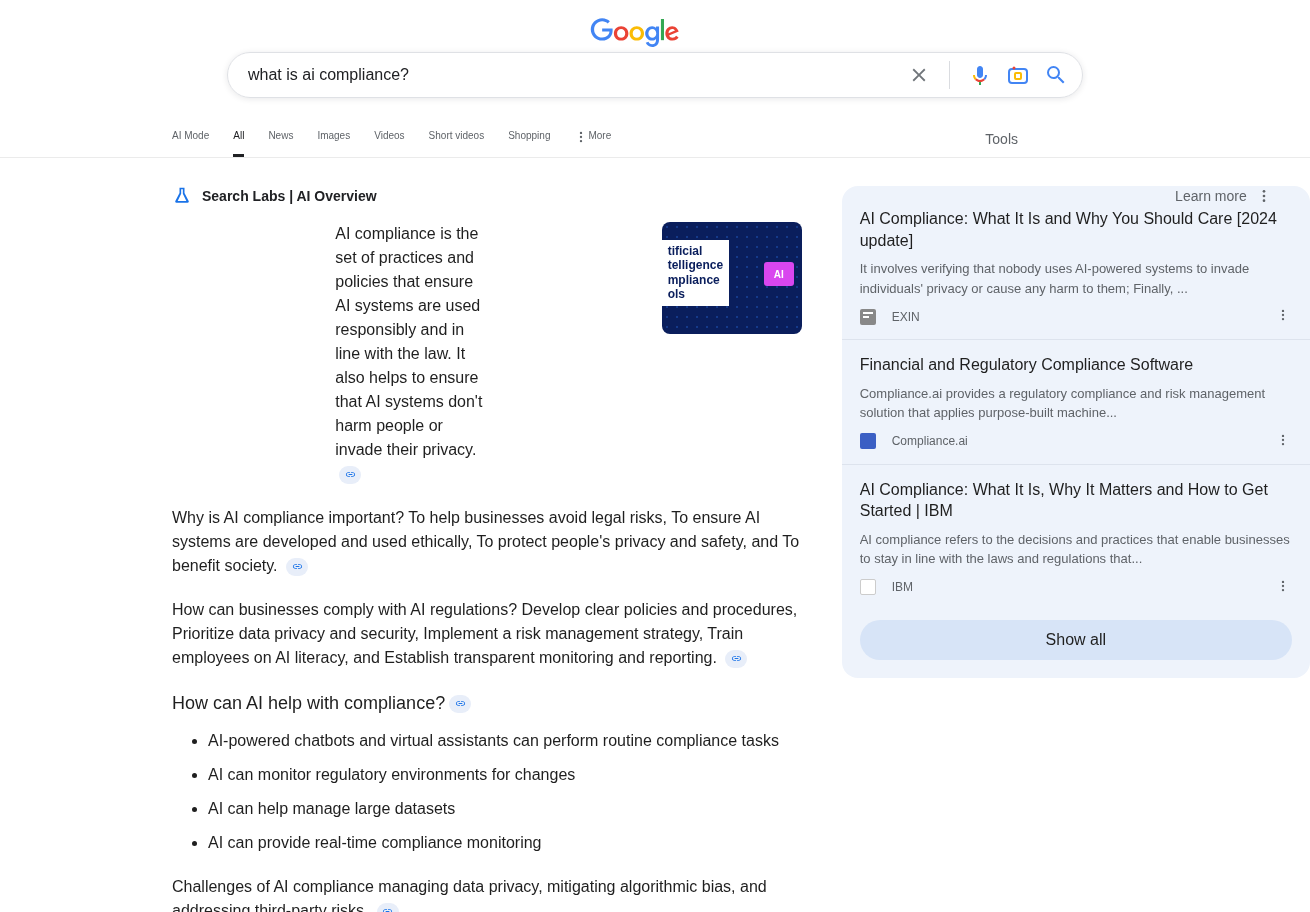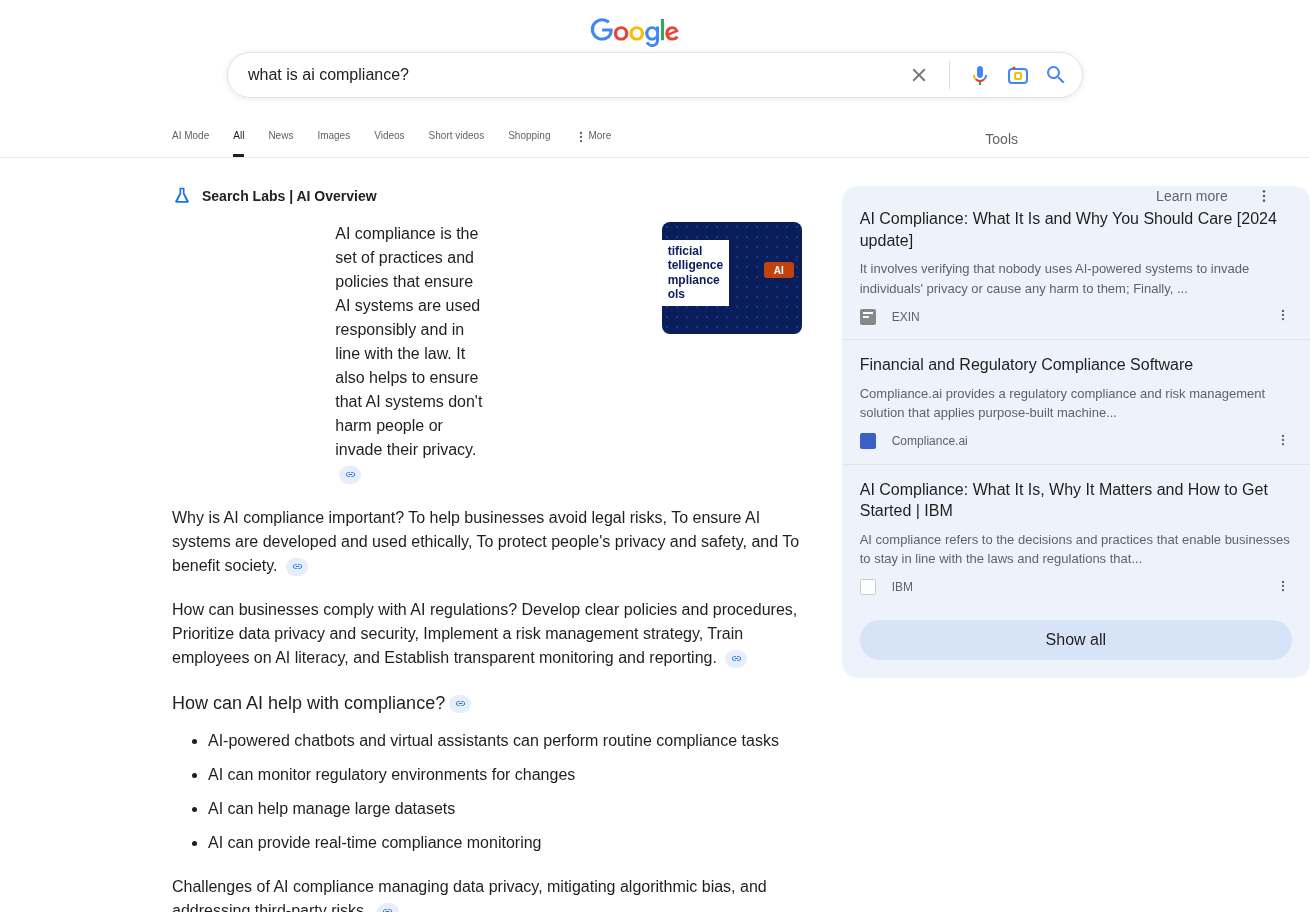--- a/index.html
+++ b/index.html
@@ -30,29 +30,29 @@
 .tab.active { color: #202124; border-bottom-color: #202124; font-weight: 400; }
 .more-tab { display: flex; align-items: flex-start; }
 .tools { position: absolute; right: 292px; font-size: 14px; color: #5f6368; cursor: pointer; }
 
 .main { display: flex; padding-left: 172px; padding-top: 28px; gap: 40px; }
 .left-col { width: 632px; }
 
 .labs-header { display: flex; align-items: center; gap: 10px; margin-bottom: 16px; position: relative; }
 .labs-header .flask { width: 20px; height: 20px; }
 .labs-header .title { font-size: 14px; font-weight: 600; color: #202124; text-align: center; }
-.learn-more { position: absolute; right: -470px; font-size: 14px; color: #5f6368; cursor: pointer; display: flex; align-items: center; gap: 28px; }
+.learn-more { position: absolute; right: -470px; font-size: 14px; color: #5f6368; cursor: pointer; display: flex; align-items: center; gap: 9px; }
 
 .overview { font-size: 16px; line-height: 1.5; color: #1f1f1f; }
 .overview p { margin-bottom: 20px; }
 .para1-wrap { display: flex; gap: 16px; }
 .para1-wrap p { flex: 1; }
 .thumb { width: 140px; height: 112px; background: #0a1e5c; border-radius: 8px; position: relative; overflow: hidden; flex-shrink: 0; }
 .thumb .txt { position: absolute; left: 0; top: 18px; background: #fff; color: #0a1e5c; font-size: 12px; font-weight: bold; padding: 4px 6px; line-height: 1.2; }
-.thumb .chip { position: absolute; right: 8px; top: 40px; width: 30px; height: 16px; background: #c2410c; border-radius: 3px; color: #fff; font-size: 10px; font-weight: bold; display: flex; align-items: center; justify-content: center; }
+.thumb .chip { position: absolute; right: 8px; top: 40px; width: 30px; height: 24px; background: #d946ef; border-radius: 3px; color: #fff; font-size: 10px; font-weight: bold; display: flex; align-items: center; justify-content: center; }
 .thumb .dots { position: absolute; inset: 0; background-image: radial-gradient(#1a4ba8 1px, transparent 1px); background-size: 10px 10px; opacity: 0.6; }
 
 .link-chip { display: inline-flex; align-items: center; justify-content: center; width: 22px; height: 18px; background: #e8eef9; border-radius: 10px; vertical-align: middle; margin-left: 4px; cursor: pointer; }
 .link-chip svg { width: 11px; height: 11px; }
 
 .overview h4 { font-size: 18px; font-weight: 500; margin-bottom: 12px; display: flex; align-items: center; }
 .overview ul { list-style: disc; padding-left: 36px; margin-bottom: 20px; }
 .overview li { margin-bottom: 10px; font-size: 16px; }
 
 .dive-btn { width: 100%; height: 38px; background: #e8eef9; border: none; border-radius: 20px; font-size: 14px; color: #1f1f1f; cursor: pointer; margin-bottom: 14px; }

